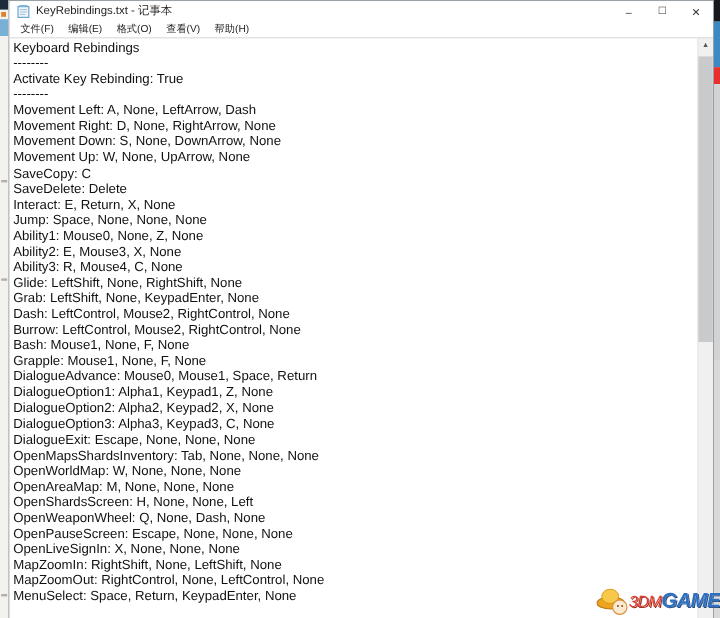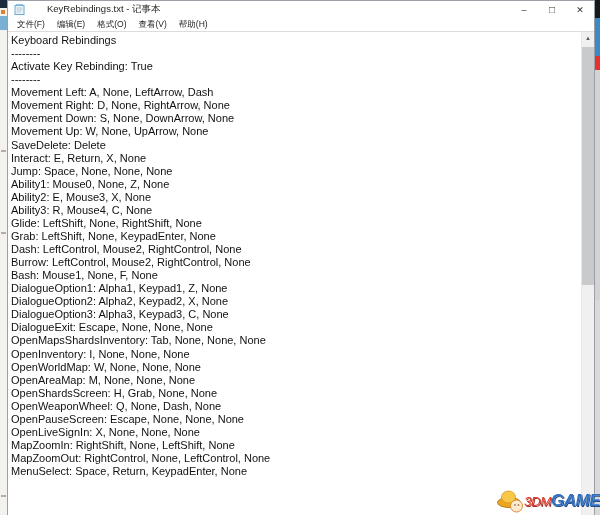--- a/index.html
+++ b/index.html
@@ -15,21 +15,21 @@
   .bg-right { position:absolute; right:0; top:0; width:6px; height:515px; background:#d9d9d9; }
   .bg-right .rseg1 { position:absolute; top:0; left:0; right:0; height:18px; background:#17181c; }
   .bg-right .rseg2 { position:absolute; top:18px; left:0; right:0; height:38px; background:#3d89c4; }
   .bg-right .rseg3 { position:absolute; top:56px; left:0; right:0; height:14px; background:#e8312e; }
   .bg-right .rseg4 { position:absolute; top:70px; left:0; right:0; height:230px; background:#d3d3d3; }
 
   
   .window { position:absolute; left:7px; top:0; width:588px; height:515px; background:#fff; border:1px solid #9aa0a6; border-bottom:none; }
   .titlebar { position:absolute; top:0; left:0; right:0; height:17px; background:#fff; display:flex; align-items:center; }
   .app-icon { margin-left:6px; width:11px; height:11px; flex:0 0 auto; }
-  .title-text { margin-left:22px; font-size:9.5px; color:#242424; white-space:nowrap; }
+  .title-text { margin-left:5px; font-size:9.5px; color:#242424; white-space:nowrap; }
   .controls { margin-left:auto; display:flex; height:100%; }
   .ctl { width:28px; height:17px; display:flex; align-items:center; justify-content:center; font-size:9px; color:#333; cursor:default; }
   .ctl.max { font-size:10px; }
 
   .menubar { position:absolute; top:17px; left:0; right:0; height:13px; background:#fff; display:flex; align-items:center; padding-left:3px;text-align:right; }
   .menu-item { font-size:8.5px; color:#242424; padding:0 6px; white-space:nowrap; }
 
   .content { position:absolute; top:30px; left:0; width:573px; bottom:0; background:#fff; border-top:1px solid #dcdcdc; overflow:hidden; padding-top:2px; }
   .tline { font-size:11px; line-height:13.06px; color:#111; white-space:pre; padding-left:3px; }
 
@@ -93,40 +93,42 @@
 
     <div class="content">
         <div class="tline">Keyboard Rebindings</div>
         <div class="tline">--------</div>
         <div class="tline">Activate Key Rebinding: True</div>
         <div class="tline">--------</div>
         <div class="tline">Movement Left: A, None, LeftArrow, Dash</div>
         <div class="tline">Movement Right: D, None, RightArrow, None</div>
         <div class="tline">Movement Down: S, None, DownArrow, None</div>
         <div class="tline">Movement Up: W, None, UpArrow, None</div>
+        <div class="tline">SaveCopy: C</div>
         <div class="tline">SaveDelete: Delete</div>
         <div class="tline">Interact: E, Return, X, None</div>
         <div class="tline">Jump: Space, None, None, None</div>
         <div class="tline">Ability1: Mouse0, None, Z, None</div>
         <div class="tline">Ability2: E, Mouse3, X, None</div>
         <div class="tline">Ability3: R, Mouse4, C, None</div>
         <div class="tline">Glide: LeftShift, None, RightShift, None</div>
         <div class="tline">Grab: LeftShift, None, KeypadEnter, None</div>
         <div class="tline">Dash: LeftControl, Mouse2, RightControl, None</div>
         <div class="tline">Burrow: LeftControl, Mouse2, RightControl, None</div>
         <div class="tline">Bash: Mouse1, None, F, None</div>
+        <div class="tline">Grapple: Mouse1, None, F, None</div>
+        <div class="tline">DialogueAdvance: Mouse0, Mouse1, Space, Return</div>
         <div class="tline">DialogueOption1: Alpha1, Keypad1, Z, None</div>
         <div class="tline">DialogueOption2: Alpha2, Keypad2, X, None</div>
         <div class="tline">DialogueOption3: Alpha3, Keypad3, C, None</div>
         <div class="tline">DialogueExit: Escape, None, None, None</div>
         <div class="tline">OpenMapsShardsInventory: Tab, None, None, None</div>
-        <div class="tline">OpenInventory: I, None, None, None</div>
         <div class="tline">OpenWorldMap: W, None, None, None</div>
         <div class="tline">OpenAreaMap: M, None, None, None</div>
-        <div class="tline">OpenShardsScreen: H, Grab, None, None</div>
+        <div class="tline">OpenShardsScreen: H, None, None, Left</div>
         <div class="tline">OpenWeaponWheel: Q, None, Dash, None</div>
         <div class="tline">OpenPauseScreen: Escape, None, None, None</div>
         <div class="tline">OpenLiveSignIn: X, None, None, None</div>
         <div class="tline">MapZoomIn: RightShift, None, LeftShift, None</div>
         <div class="tline">MapZoomOut: RightControl, None, LeftControl, None</div>
         <div class="tline">MenuSelect: Space, Return, KeypadEnter, None</div>
       </div>
 
     <div class="vscroll">
       <div class="vs-up">▲</div>

